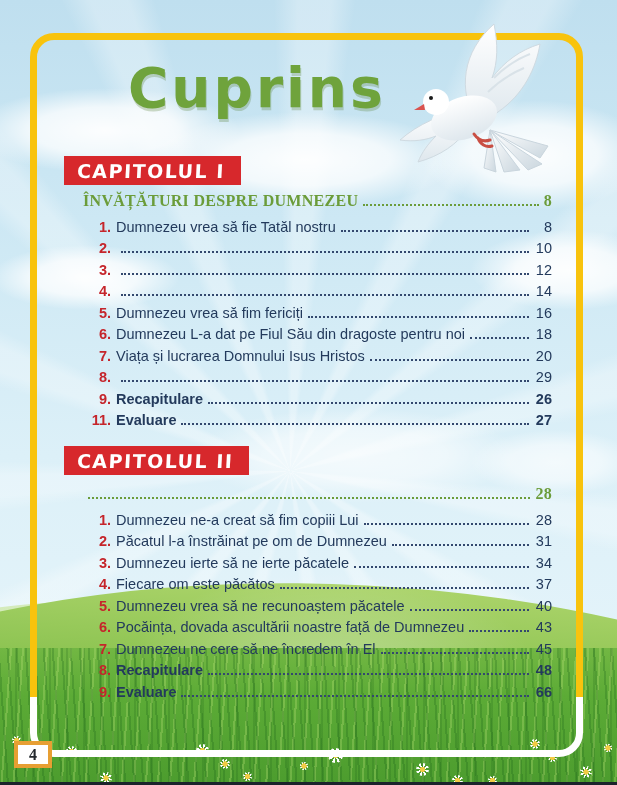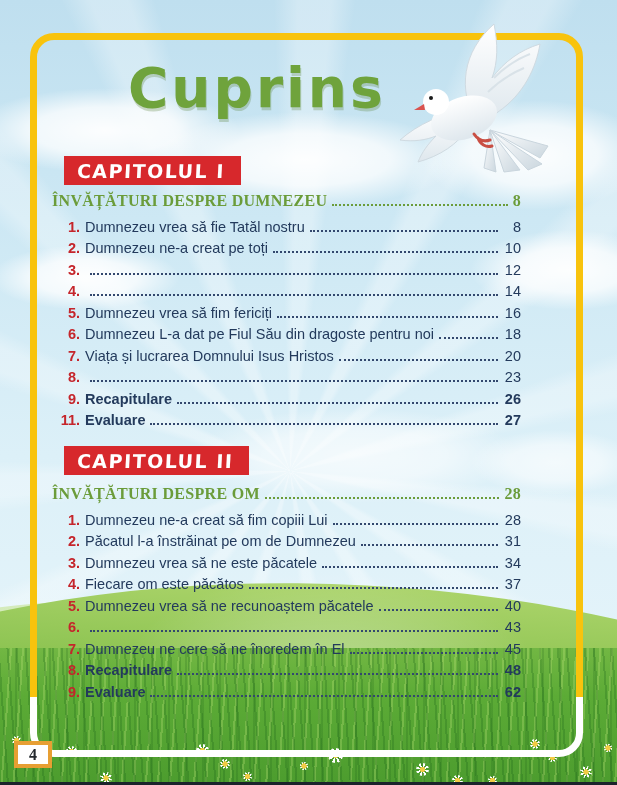--- a/index.html
+++ b/index.html
@@ -51,21 +51,21 @@
   .title{position:absolute;left:128px;top:56px;font-family:"DejaVu Sans",sans-serif;
     font-weight:800;font-size:55px;letter-spacing:3px;color:#6FA33C;
     text-shadow:1px 3px 0 rgba(74,116,30,.25);z-index:8;}
   .banner{position:absolute;height:29px;background:#D7282C;display:flex;align-items:center;
     padding:0 16px 0 13px;z-index:8;}
   .banner span{font-family:"DejaVu Sans",sans-serif;font-weight:800;font-size:19px;color:#fff;
     letter-spacing:1.5px;transform:skewX(-3deg);}
   .banner1{left:64px;top:156px;}
   .banner2{left:64px;top:446px;}
   
-  .toc{position:absolute;left:52px;width:469px;z-index:8;}
+  .toc{position:absolute;left:83px;width:469px;z-index:8;}
   .toc-head{display:flex;align-items:baseline;height:22px;
     font-family:"Liberation Serif",serif;font-weight:bold;font-size:16px;color:#6B9C3A;letter-spacing:.3px;}
   .toc-head .leader{border-bottom-color:#6B9C3A;}
   .head1{top:192px;} .head2{top:485px;}
   .list1{top:219px;} .list2{top:512px;}
   .row{display:flex;align-items:baseline;height:21.45px;font-size:14.5px;color:#233A5C;}
   .it-num{width:28px;min-width:28px;text-align:right;margin-right:5px;font-weight:bold;color:#C5252B;}
   .it-label{white-space:nowrap;}
   .leader{flex:1;border-bottom:2px dotted #33486E;margin:0 5px 4px 5px;min-width:14px;}
   .it-page{min-width:18px;text-align:right;}
@@ -161,21 +161,20 @@
 </div>
 <div class="toc list1" style="position:absolute;">
     <div class="row">
       <span class="it-num">1.</span>
       <span class="it-label">Dumnezeu vrea să fie Tatăl nostru</span>
       <span class="leader"></span>
       <span class="it-page">8</span>
     </div>
     <div class="row">
       <span class="it-num">2.</span>
-      <span class="it-label">Dumnezeu ne-a creat pe toți</span>
       <span class="leader"></span>
       <span class="it-page">10</span>
     </div>
     <div class="row">
       <span class="it-num">3.</span>
       <span class="leader"></span>
       <span class="it-page">12</span>
     </div>
     <div class="row">
       <span class="it-num">4.</span>
@@ -196,91 +195,91 @@
     </div>
     <div class="row">
       <span class="it-num">7.</span>
       <span class="it-label">Viața și lucrarea Domnului Isus Hristos</span>
       <span class="leader"></span>
       <span class="it-page">20</span>
     </div>
     <div class="row">
       <span class="it-num">8.</span>
       <span class="leader"></span>
-      <span class="it-page">23</span>
+      <span class="it-page">29</span>
     </div>
     <div class="row bold">
       <span class="it-num">9.</span>
       <span class="it-label">Recapitulare</span>
       <span class="leader"></span>
       <span class="it-page">26</span>
     </div>
     <div class="row bold">
       <span class="it-num">11.</span>
       <span class="it-label">Evaluare</span>
       <span class="leader"></span>
       <span class="it-page">27</span>
     </div>
   </div>
 
 <div class="banner banner2">
   <span>CAPITOLUL II</span>
 </div>
 <div class="toc toc-head head2" style="position:absolute;">
-  <span>ÎNVĂȚĂTURI DESPRE OM</span>
   <span class="leader"></span>
   <span>28</span>
 </div>
 <div class="toc list2" style="position:absolute;">
     <div class="row">
       <span class="it-num">1.</span>
       <span class="it-label">Dumnezeu ne-a creat să fim copiii Lui</span>
       <span class="leader"></span>
       <span class="it-page">28</span>
     </div>
     <div class="row">
       <span class="it-num">2.</span>
       <span class="it-label">Păcatul l-a înstrăinat pe om de Dumnezeu</span>
       <span class="leader"></span>
       <span class="it-page">31</span>
     </div>
     <div class="row">
       <span class="it-num">3.</span>
-      <span class="it-label">Dumnezeu vrea să ne este păcatele</span>
+      <span class="it-label">Dumnezeu ierte să ne ierte păcatele</span>
       <span class="leader"></span>
       <span class="it-page">34</span>
     </div>
     <div class="row">
       <span class="it-num">4.</span>
       <span class="it-label">Fiecare om este păcătos</span>
       <span class="leader"></span>
       <span class="it-page">37</span>
     </div>
     <div class="row">
       <span class="it-num">5.</span>
       <span class="it-label">Dumnezeu vrea să ne recunoaștem păcatele</span>
       <span class="leader"></span>
       <span class="it-page">40</span>
     </div>
     <div class="row">
       <span class="it-num">6.</span>
+      <span class="it-label">Pocăința, dovada ascultării noastre față de Dumnezeu</span>
       <span class="leader"></span>
       <span class="it-page">43</span>
     </div>
     <div class="row">
       <span class="it-num">7.</span>
       <span class="it-label">Dumnezeu ne cere să ne încredem în El</span>
       <span class="leader"></span>
       <span class="it-page">45</span>
     </div>
     <div class="row bold">
       <span class="it-num">8.</span>
       <span class="it-label">Recapitulare</span>
       <span class="leader"></span>
       <span class="it-page">48</span>
     </div>
     <div class="row bold">
       <span class="it-num">9.</span>
       <span class="it-label">Evaluare</span>
       <span class="leader"></span>
-      <span class="it-page">62</span>
+      <span class="it-page">66</span>
     </div>
   </div>
 
 </body></html>

